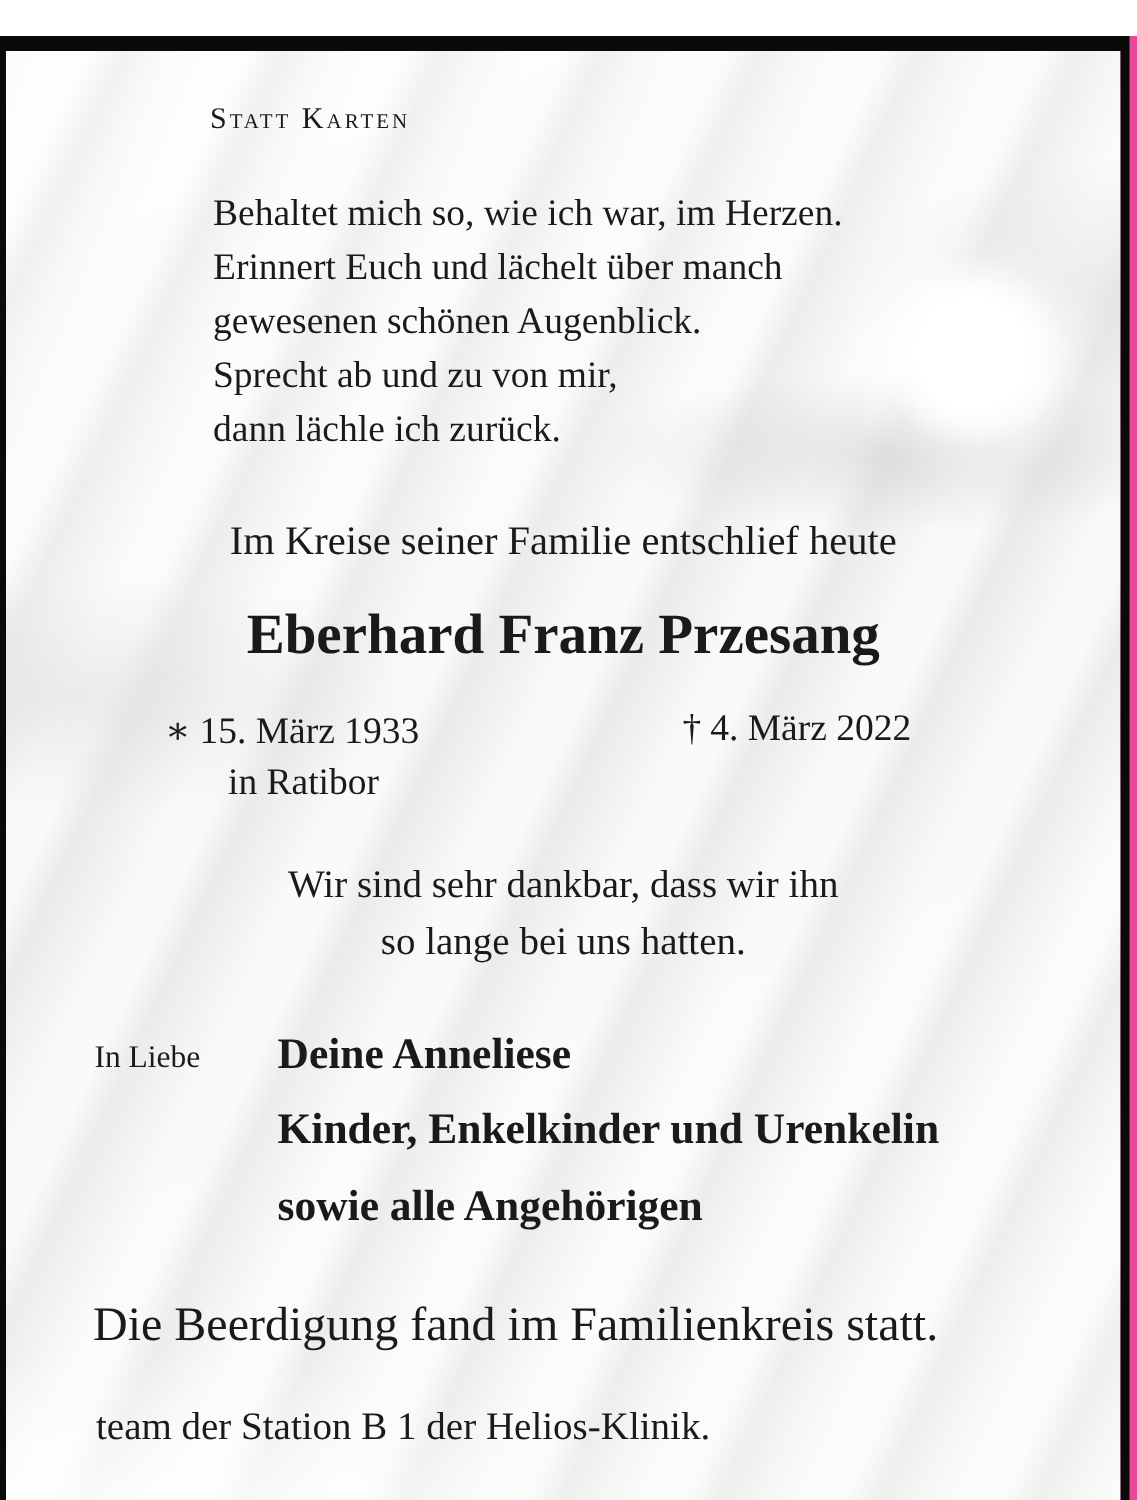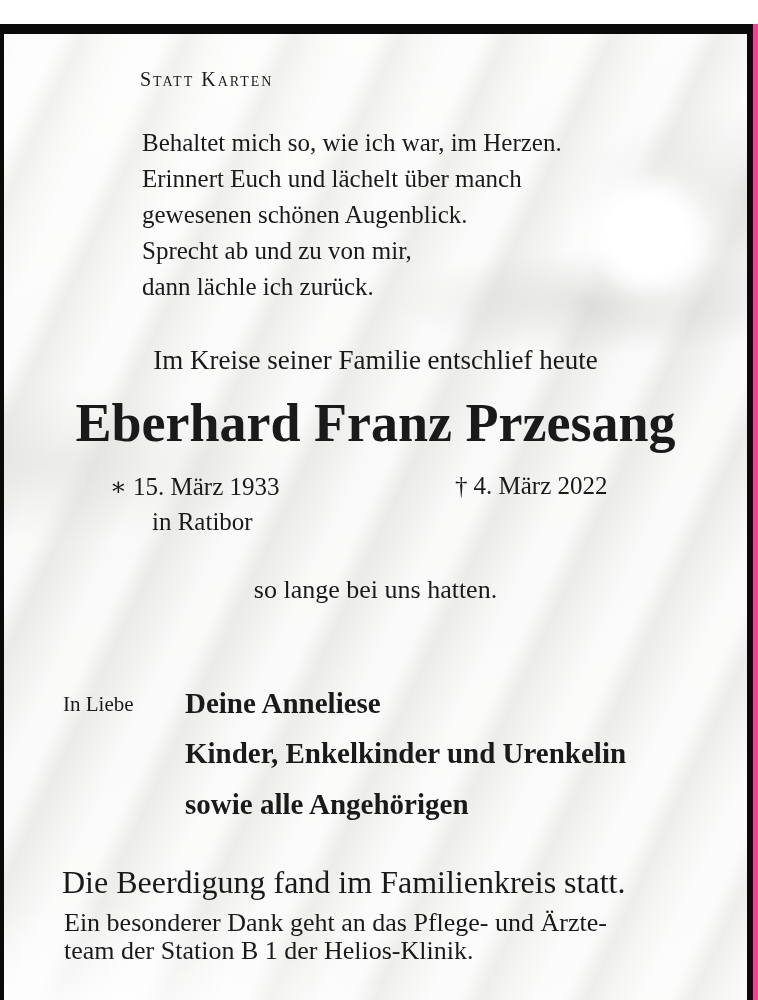--- a/index.html
+++ b/index.html
@@ -50,21 +50,21 @@
   .center { left: 4px; width: 743px; text-align: center; }
 
   .kicker {
     left: 140px; top: 44px;
     font-size: 20px;
     font-variant: small-caps;
     letter-spacing: 2px;
   }
   .poem { left: 142px; top: 101px; font-size: 25px; line-height: 36px; }
   .intro { top: 321px; font-size: 27px; }
-  .name  { top: 368px; font-size: 54px; font-weight: bold; line-height: 62px; }
+  .name  { top: 368px; font-size: 38px; font-weight: bold; line-height: 62px; }
 
   .birth-date  { left: 110px; top: 448px; font-size: 25px; }
   .death-date  { left: 455px; top: 448px; font-size: 25px; font-family: Liberation Serif, serif; }
   .birth-place { left: 152px; top: 484px; font-size: 25px; }
   .sym { display: inline-block; margin-right: 6px; }
 
   .gratitude { top: 547px; font-size: 26px; line-height: 38px; }
 
   .mourner-prefix { left: 63px;  top: 668px; font-size: 21px; }
   .mourner-0 { left: 185px; top: 663px; font-size: 29px; font-weight: bold; }
@@ -99,26 +99,26 @@
 
   <div class="txt center name">Eberhard Franz Przesang</div>
 
   <div class="txt birth-date"><span class="sym">∗</span><span>15. März 1933</span></div>
 
   <div class="txt death-date"><span class="sym">†</span><span>4. März 2022</span></div>
 
   <div class="txt birth-place">in Ratibor</div>
 
   <div class="txt center gratitude">
+    <div>Wir sind sehr dankbar, dass wir ihn</div>
     <div>so lange bei uns hatten.</div>
   </div>
 
   <div class="txt mourner-prefix">In Liebe</div>
   <div class="txt mourner-0">Deine Anneliese</div>
   <div class="txt mourner-1">Kinder, Enkelkinder und Urenkelin</div>
   <div class="txt mourner-2">sowie alle Angehörigen</div>
 
   <div class="txt funeral">Die Beerdigung fand im Familienkreis statt.</div>
 
-  <div class="txt thanks-0">Ein besonderer Dank geht an das Pflege- und Ärzte-</div>
   <div class="txt thanks-1">team der Station B 1 der Helios-Klinik.</div>
 
 </div>
 
 </body></html>

